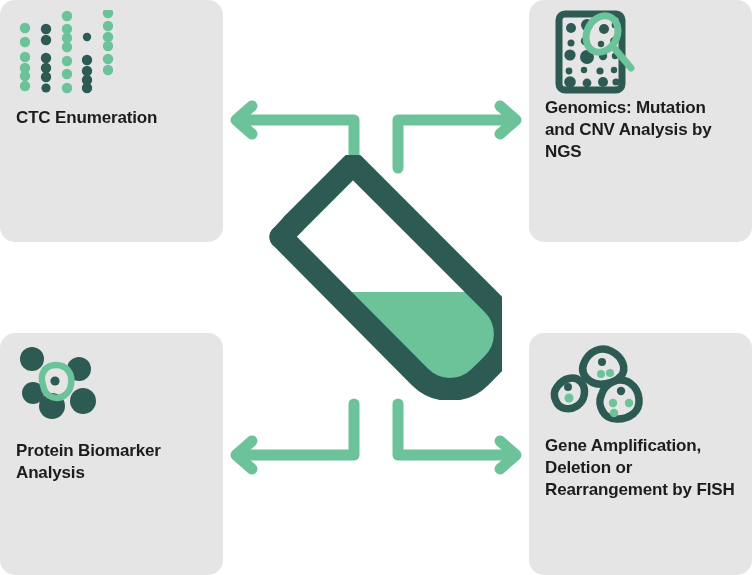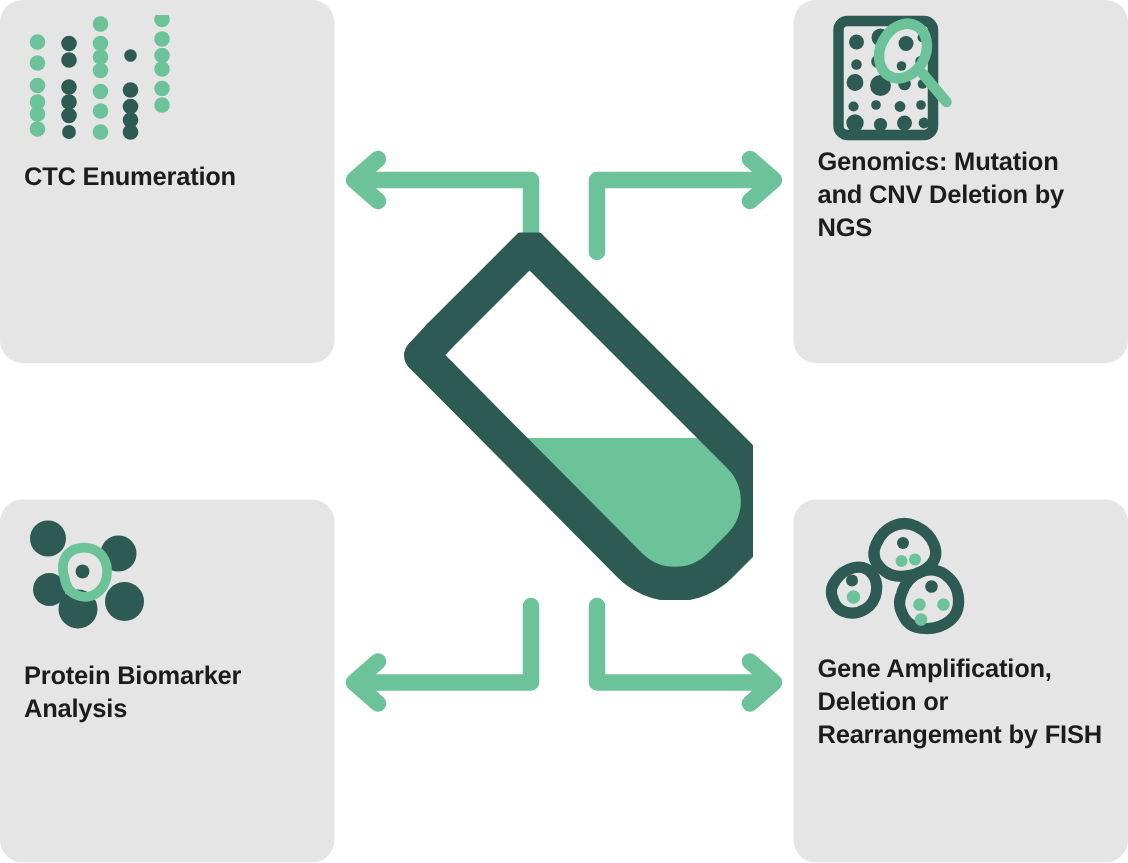--- a/index.html
+++ b/index.html
@@ -181,21 +181,21 @@
         <circle cx="42" cy="73" r="4.4"></circle>
         <circle cx="58" cy="72" r="5"></circle>
         <circle cx="71" cy="72" r="3.6"></circle>
       </g>
 
       <g fill="none" stroke="#6cc39a" stroke-width="7" stroke-linecap="round">
         <ellipse cx="57" cy="24" rx="15" ry="19" transform="rotate(28 57 24)"></ellipse>
         <line x1="70" y1="39" x2="86" y2="58"></line>
       </g>
     </svg>
-    <div class="card-label">Genomics: Mutation and CNV Deletion by NGS</div>
+    <div class="card-label">Genomics: Mutation and CNV Analysis by NGS</div>
   </div>
 
   <div class="card card-br">
     <svg class="card-icon" viewBox="0 0 120 84" width="120" height="84">
       <g fill="none" stroke="#2d5b54" stroke-width="7.5" stroke-linejoin="round">
 
         <path d="M39,20 C44,8 56,3 66,8 C78,14 82,26 76,33 C69,41 53,44 45,38 C38,33 36,27 39,20 Z"></path>
 
         <path d="M12,44 C18,35 30,32 36,39 C42,46 40,58 32,63 C24,68 14,66 11,58 C8,52 9,48 12,44 Z"></path>
 

